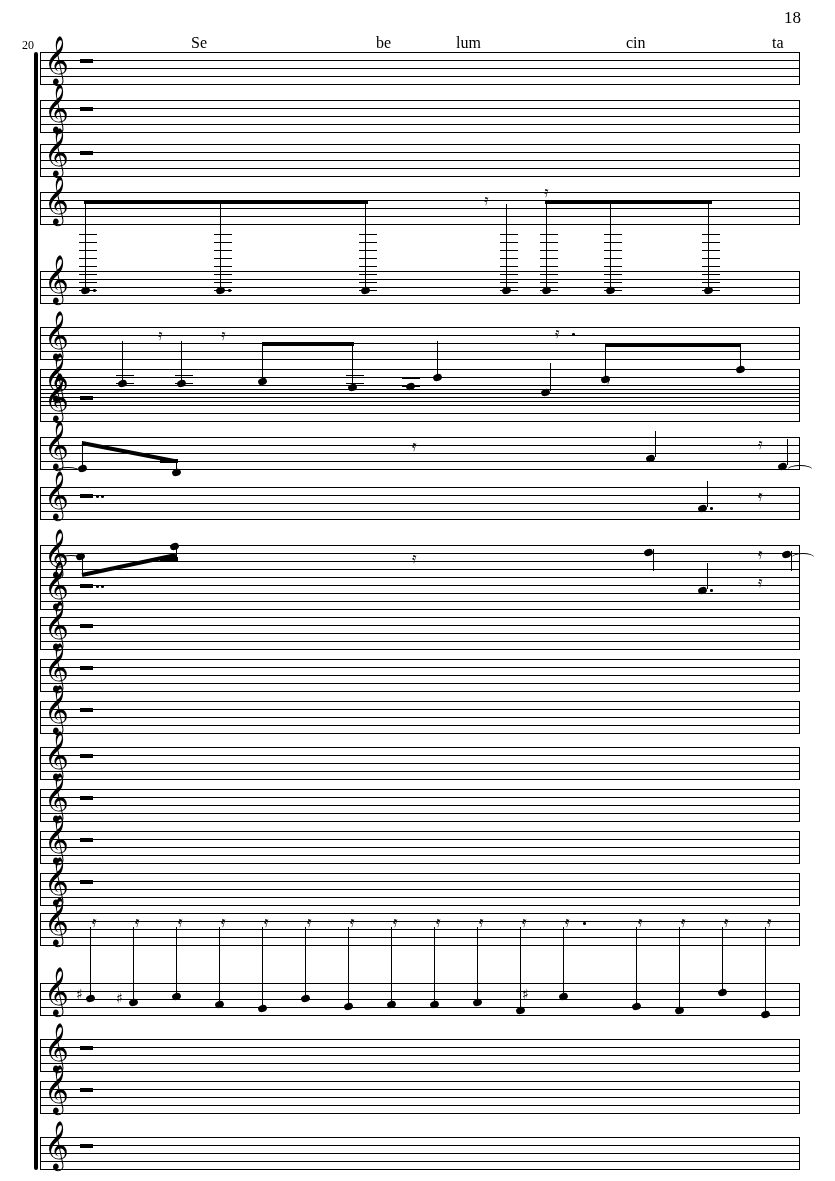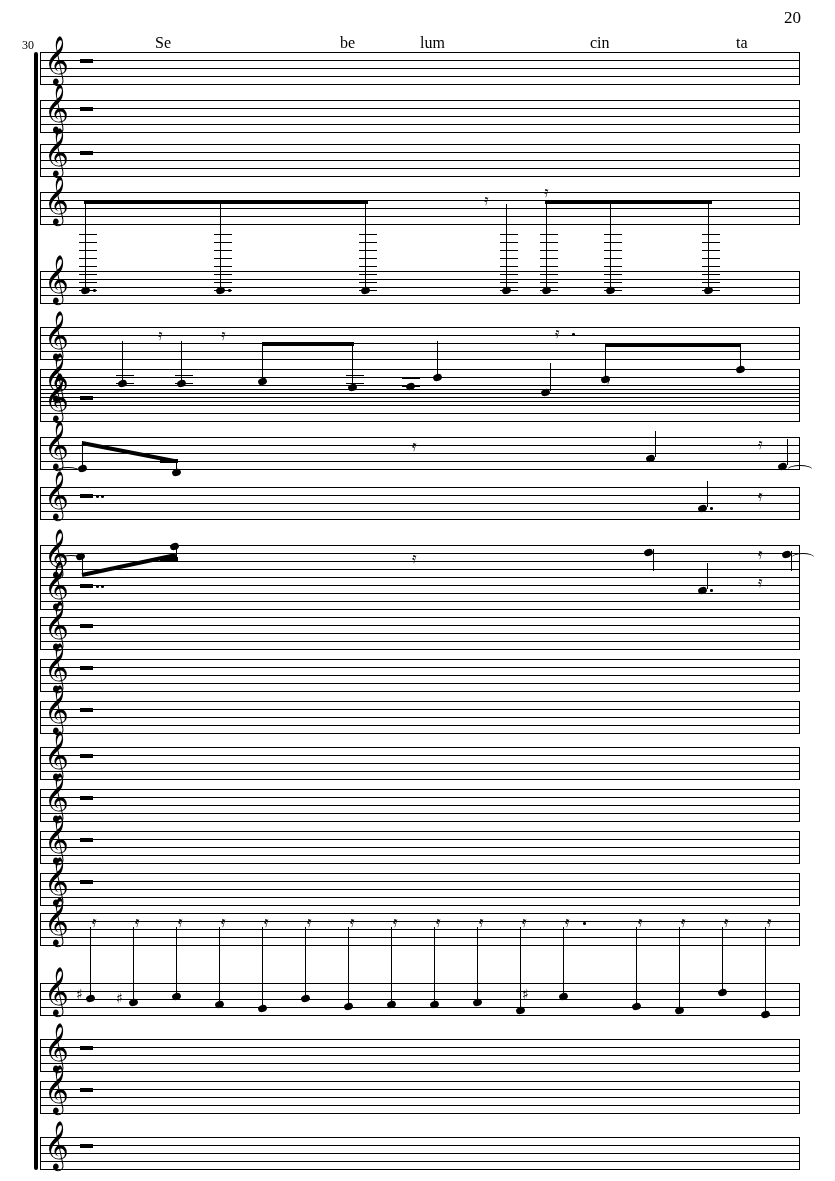--- a/index.html
+++ b/index.html
@@ -31,20 +31,21 @@
     top: 38px;
     font-size: 12px;
     font-family: "Liberation Serif", serif;
   }
   .lyric {
     position: absolute;
     top: 34px;
     font-size: 16px;
     font-family: "Liberation Serif", serif;
     white-space: nowrap;
+    margin-left: 36px;
   }
   
   .staff {
     position: absolute;
     left: 40px;
     width: 760px;
     height: 33px;
   }
   .staff .line {
     position: absolute;
@@ -158,22 +159,22 @@
     border-radius: 50%;
     height: 7px;
     width: 18px;
   }
 </style>
 </head>
 <body>
 
 <div id="page">
 
-  <div class="page-number">20</div>
-  <div class="measure-number">30</div>
+  <div class="page-number">18</div>
+  <div class="measure-number">20</div>
 
   <div class="lyric" style="left:155px">Se</div>
   <div class="lyric" style="left:340px">be</div>
   <div class="lyric" style="left:420px">lum</div>
   <div class="lyric" style="left:590px">cin</div>
   <div class="lyric" style="left:736px">ta</div>
 
   <div class="sys-brace" style="top:52px;height:1118px"></div>
 
   <div class="staff" style="top:52px">

